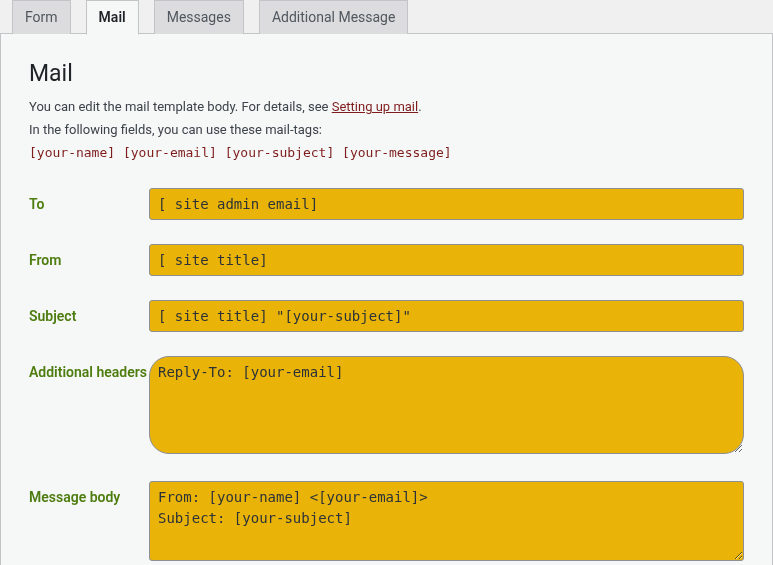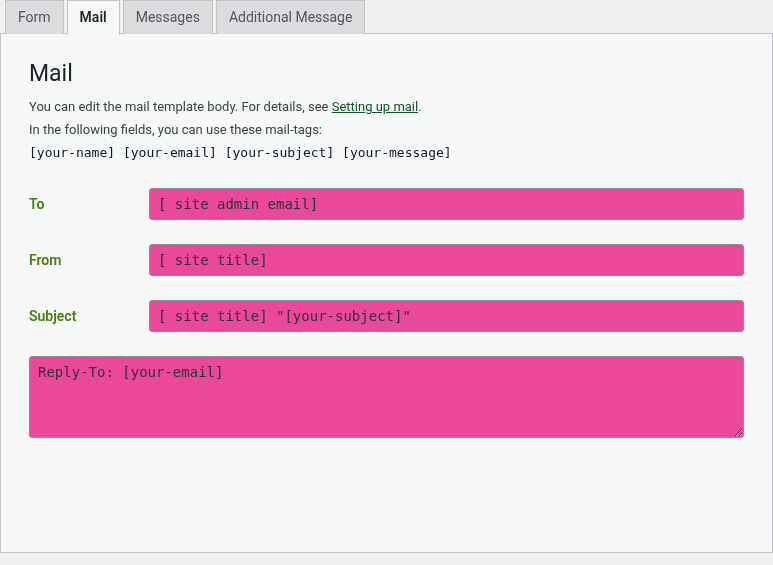--- a/index.html
+++ b/index.html
@@ -7,24 +7,25 @@
       font-family: -apple-system, BlinkMacSystemFont, "Segoe UI", Roboto, Oxygen-Sans, Ubuntu, Cantarell, "Helvetica Neue", sans-serif;
       font-size: 13px;
       color: #1d2327;
       background: #f0f0f1;
       width: 773px;
       height: 565px;
       overflow: hidden;
     }
     .tabs {
       display: flex;
-      padding: 0 0 0 5px;
+      padding: 0 0 0 12px;
       margin: 0;
       position: relative;
       z-index: 2;
+      gap: 12px;
     }
     .tab {
       padding: 7px 12px 8px;
       background: #dcdcde;
       color: #50575e;
       border: 1px solid #c3c4c7;
       border-bottom: none;
       margin-right: 3px;
       cursor: pointer;
       font-size: 14px;
@@ -50,27 +51,27 @@
       color: #1d2327;
       margin-bottom: 10px;
     }
     .desc {
       font-size: 13px;
       color: #3c434a;
       line-height: 1.5;
       margin-bottom: 3px;
     }
     .desc a {
-      color: #14532d;
+      color: #7f1d1d;
       text-decoration: underline;
     }
     .mail-tags {
       font-family: Consolas, Monaco, monospace;
       font-size: 13px;
-      color: #0f172a;
+      color: #7f1d1d;
       margin-top: 6px;
       margin-bottom: 28px;
     }
     .form-row {
       display: flex;
       align-items: flex-start;
       margin-bottom: 24px;
     }
     .form-label {
       width: 120px;
@@ -85,31 +86,31 @@
       flex: 1;
     }
     input[type="text"], textarea {
       width: 100%;
       padding: 5px 8px;
       border: 1px solid #8c8f94;
       border-radius: 3px;
       font-family: Consolas, Monaco, monospace;
       font-size: 14px;
       color: #2c3338;
-      background: #ec4899;
+      background: #eab308;
       line-height: 1.5;
     }
     input[type="text"] {
       height: 32px;
     }
     textarea {
       resize: vertical;
       min-height: 80px;
     }
-    .ta-headers { height: 82px; }
+    .ta-headers { height: 98px; border-radius: 20px; }
     .ta-body { height: 55px; }
   </style>
 </head>
 <body>
 
 <div class="tabs">
   <div class="tab">Form</div>
   <div class="tab active">Mail</div>
   <div class="tab">Messages</div>
   <div class="tab">Additional Message</div>
@@ -139,18 +140,26 @@
   </div>
 
   <div class="form-row">
     <div class="form-label">Subject</div>
     <div class="form-control">
       <input type="text" value="[_site_title] &quot;[your-subject]&quot;" style="">
     </div>
   </div>
 
   <div class="form-row">
+    <div class="form-label">Additional headers</div>
     <div class="form-control">
       <textarea class="ta-headers" style="">Reply-To: [your-email]</textarea>
     </div>
   </div>
 
+  <div class="form-row">
+    <div class="form-label">Message body</div>
+    <div class="form-control">
+      <textarea class="ta-body" style="">From: [your-name] &lt;[your-email]&gt;
+Subject: [your-subject]</textarea>
+    </div>
+  </div>
 </div>
 
 </body></html>

